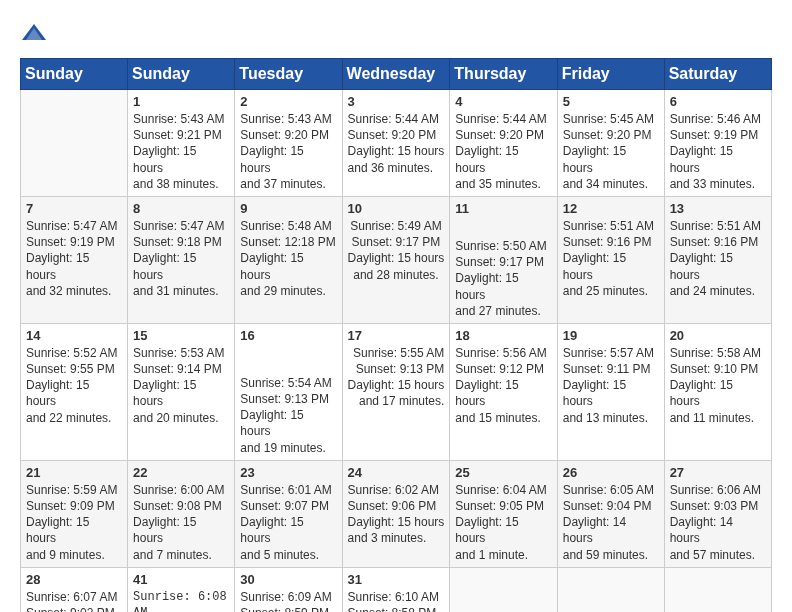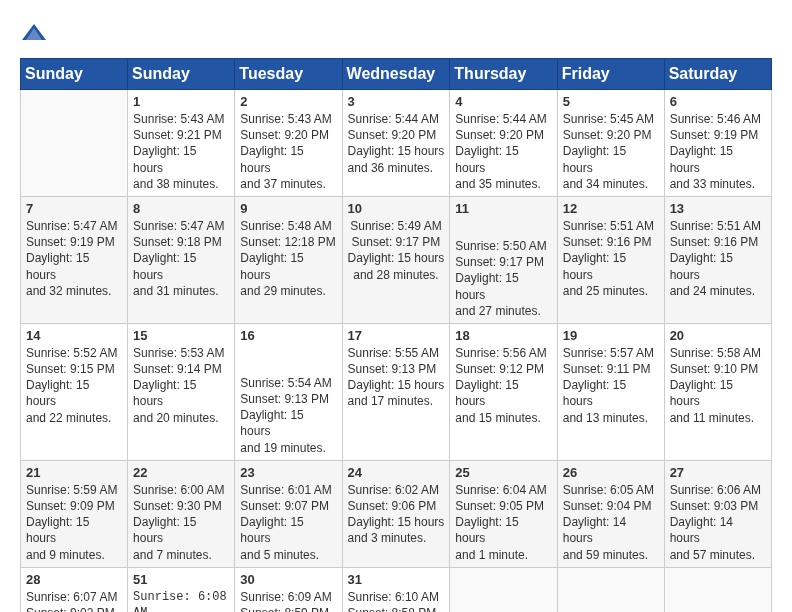--- a/index.html
+++ b/index.html
@@ -211,41 +211,41 @@
           <div class="day-info" style="white-space: pre-line;">Sunrise: 5:51 AM
 Sunset: 9:16 PM
 Daylight: 15 hours
 and 24 minutes.</div>
         </td>
       </tr>
       <tr>
         <td>
           <div class="day-number">14</div>
           <div class="day-info" style="white-space: pre-line;">Sunrise: 5:52 AM
-Sunset: 9:15 PM
+Sunset: 9:55 PM
 Daylight: 15 hours
 and 22 minutes.</div>
         </td>
         <td>
           <div class="day-number">15</div>
           <div class="day-info" style="white-space: pre-line;">Sunrise: 5:53 AM
 Sunset: 9:14 PM
 Daylight: 15 hours
 and 20 minutes.</div>
         </td>
         <td>
           <div class="day-number">16</div>
           <div class="day-info" style="white-space: pre-line; margin-top: 32px;">Sunrise: 5:54 AM
 Sunset: 9:13 PM
 Daylight: 15 hours
 and 19 minutes.</div>
         </td>
         <td>
           <div class="day-number">17</div>
-          <div class="day-info" style="white-space: pre-line;">Sunrise: 5:55 AM
+          <div class="day-info" style="white-space: pre-line; text-align: right;">Sunrise: 5:55 AM
 Sunset: 9:13 PM
 Daylight: 15 hours
 and 17 minutes.</div>
         </td>
         <td>
           <div class="day-number">18</div>
           <div class="day-info" style="white-space: pre-line;">Sunrise: 5:56 AM
 Sunset: 9:12 PM
 Daylight: 15 hours
 and 15 minutes.</div>
@@ -269,21 +269,21 @@
         <td>
           <div class="day-number">21</div>
           <div class="day-info" style="white-space: pre-line;">Sunrise: 5:59 AM
 Sunset: 9:09 PM
 Daylight: 15 hours
 and 9 minutes.</div>
         </td>
         <td>
           <div class="day-number">22</div>
           <div class="day-info" style="white-space: pre-line;">Sunrise: 6:00 AM
-Sunset: 9:30 PM
+Sunset: 9:08 PM
 Daylight: 15 hours
 and 7 minutes.</div>
         </td>
         <td>
           <div class="day-number">23</div>
           <div class="day-info" style="white-space: pre-line;">Sunrise: 6:01 AM
 Sunset: 9:07 PM
 Daylight: 15 hours
 and 5 minutes.</div>
         </td>
@@ -318,21 +318,21 @@
       </tr>
       <tr>
         <td>
           <div class="day-number">28</div>
           <div class="day-info" style="white-space: pre-line;">Sunrise: 6:07 AM
 Sunset: 9:02 PM
 Daylight: 14 hours
 and 54 minutes.</div>
         </td>
         <td>
-          <div class="day-number">51</div>
+          <div class="day-number">41</div>
           <div class="day-info" style="white-space: pre-line; font-family: Liberation Mono, monospace;">Sunrise: 6:08 AM
 Sunset: 9:00 PM
 Daylight: 14 hours
 and 52 minutes.</div>
         </td>
         <td>
           <div class="day-number">30</div>
           <div class="day-info" style="white-space: pre-line;">Sunrise: 6:09 AM
 Sunset: 8:59 PM
 Daylight: 14 hours

